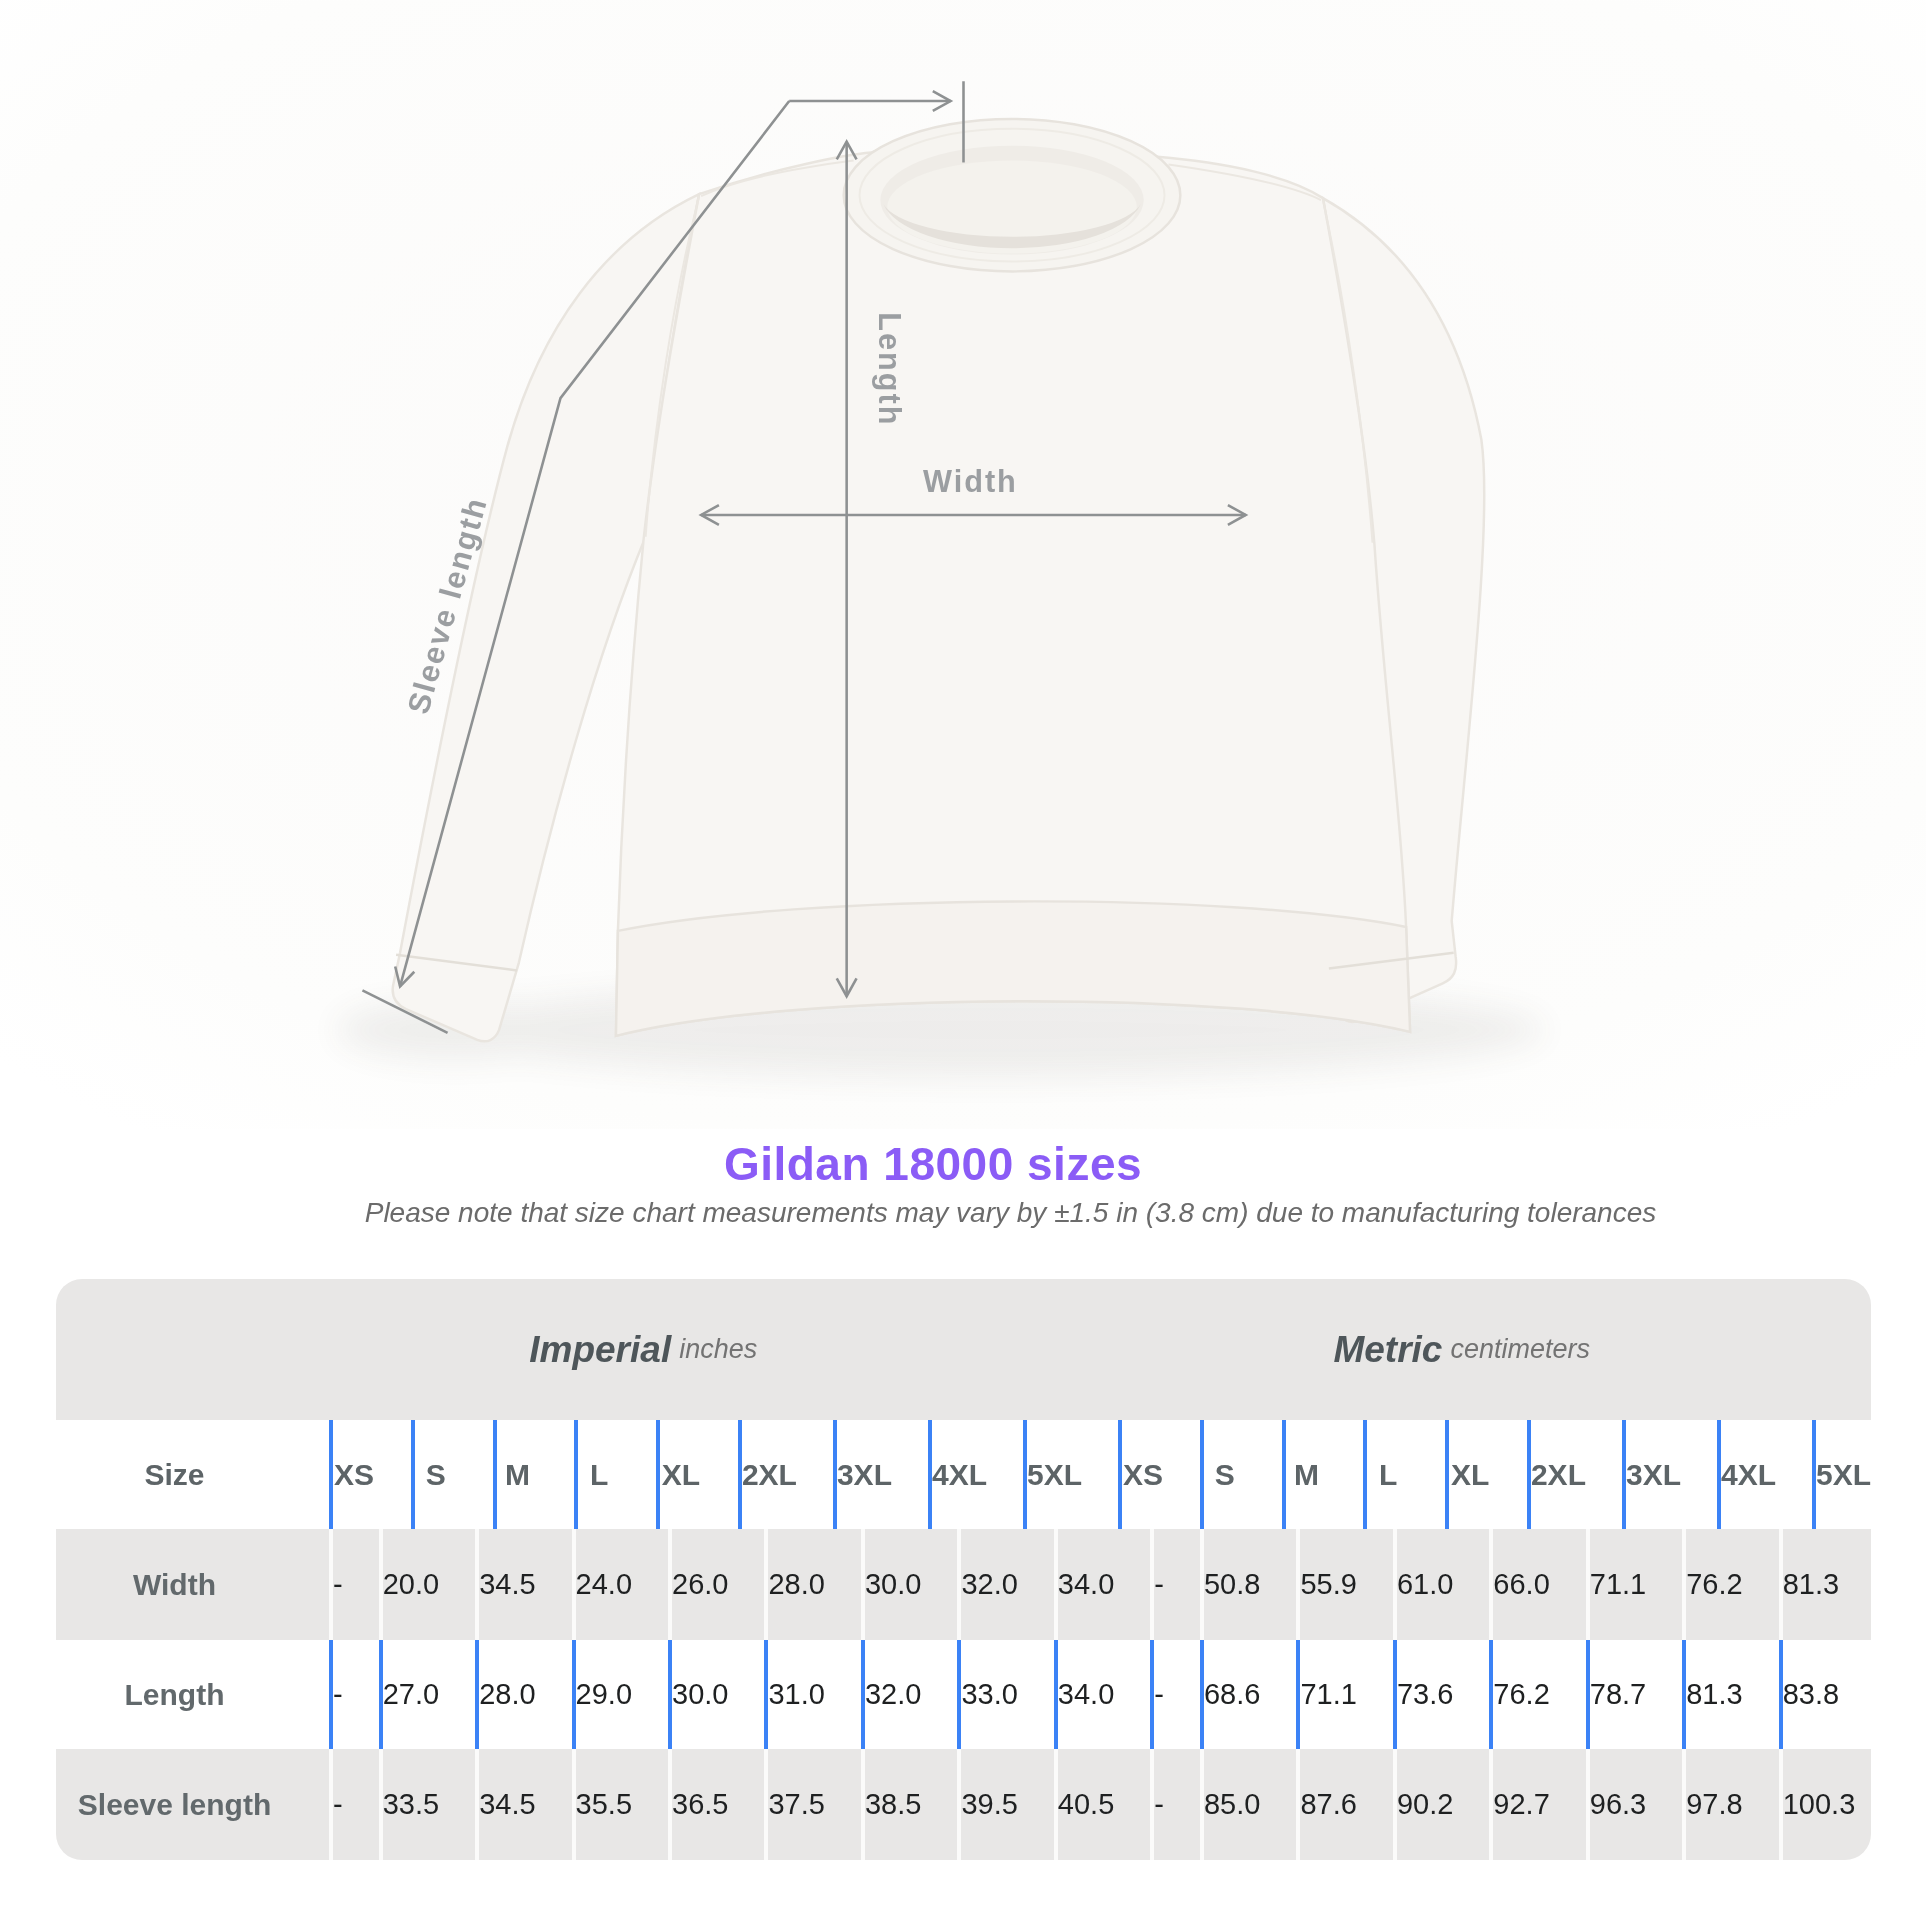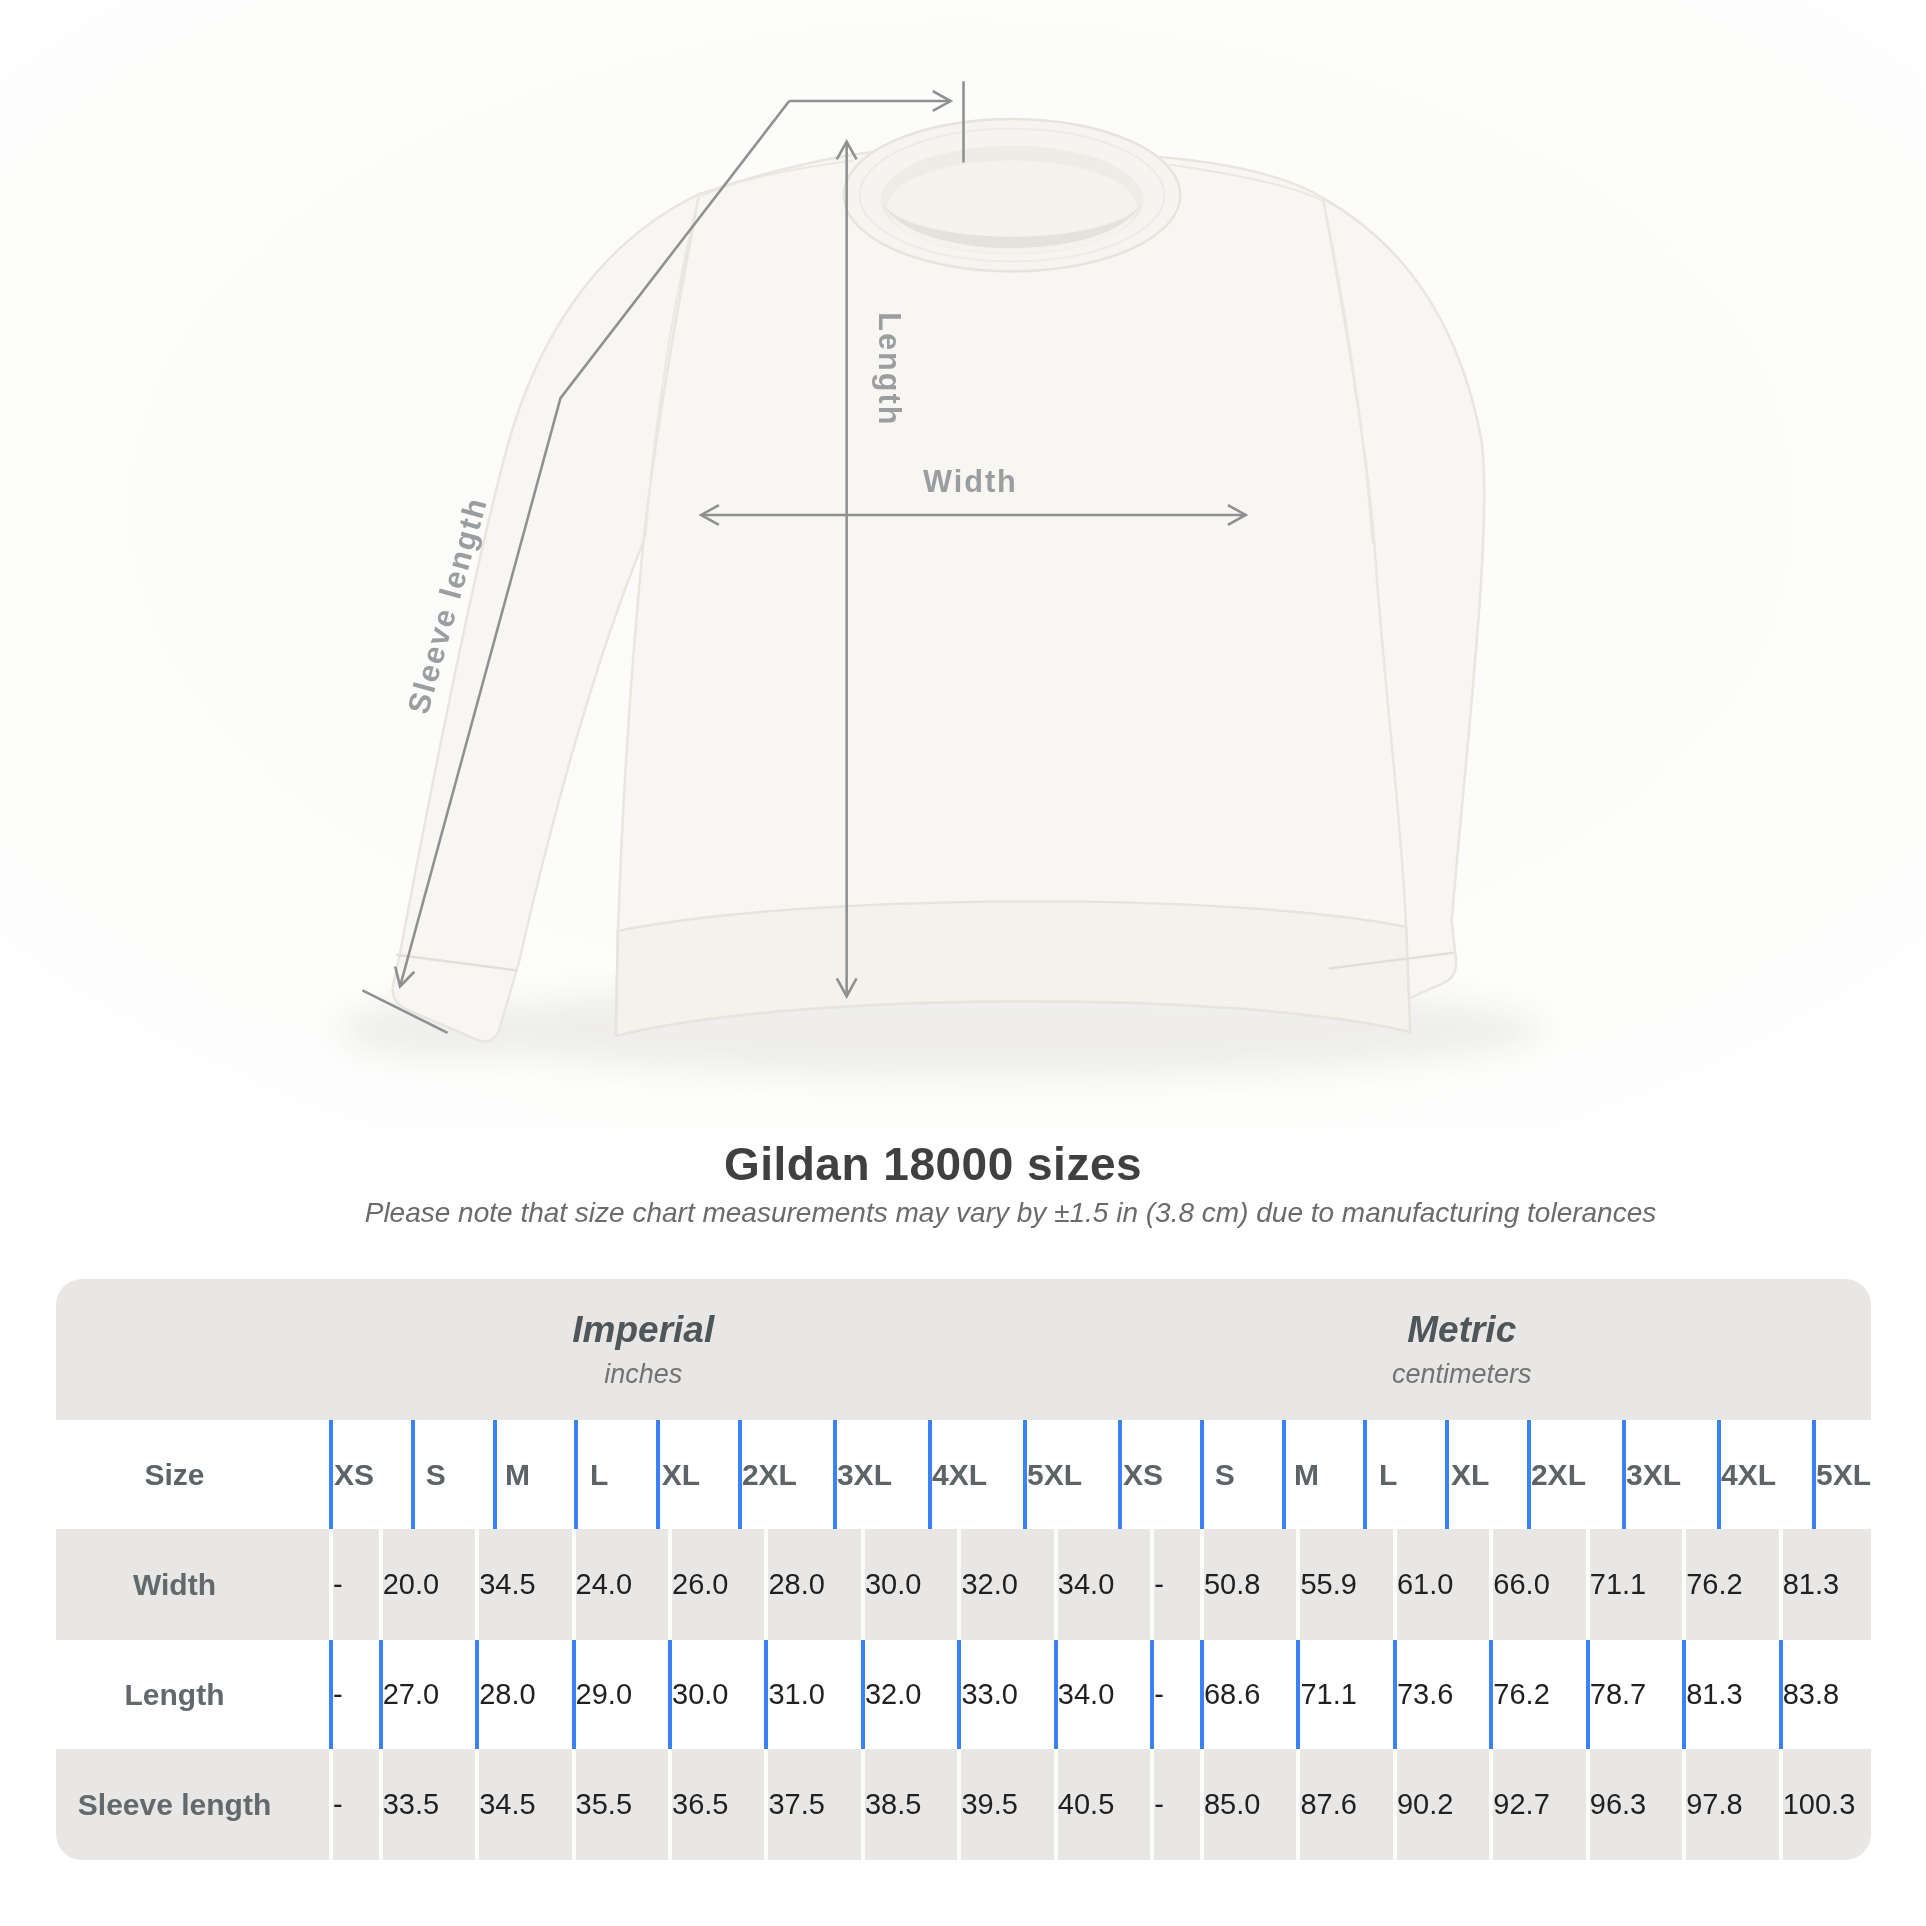--- a/index.html
+++ b/index.html
@@ -5,30 +5,30 @@
   html,body{margin:0;padding:0;background:#ffffff;}
   body{width:1927px;height:1927px;overflow:hidden;position:relative;
        font-family:"Liberation Sans",sans-serif;}
   .page{position:absolute;inset:0;background:#ffffff;}
 
   
   .photo{position:absolute;left:0;top:0;width:1927px;height:1129px;}
 
   
   .title{position:absolute;left:0;top:1137px;width:1866px;text-align:center;
-         font-size:46px;font-weight:bold;color:#404040;letter-spacing:0.5px;}
+         font-size:46px;font-weight:bold;color:#8b5cf6;letter-spacing:0.5px;}
   .subtitle{position:absolute;left:0;top:1197px;width:1927px;text-align:center;
             font-size:28px;font-style:italic;color:#6b6b6b;margin-left:47px;}
 
   
   .size-table{position:absolute;left:56px;top:1279px;width:1815px;
               border-radius:26px;overflow:hidden;background:#ffffff;}
   .band{height:141px;background:#e8e7e6;display:flex;align-items:stretch;}
   .band .spacer{width:178px;}
-  .band .grp{flex:1;display:flex;flex-direction:column;align-items:center;
+  .band .grp{flex:1;display:flex;flex-direction:row;align-items:center;
              justify-content:center;gap:8px;}
   .g-label{font-size:37px;font-weight:bold;font-style:italic;color:#4e565a;}
   .g-sub{font-size:27px;font-style:italic;color:#737373;}
 
   .tr{display:flex;align-items:stretch;gap:36px;}
   .tr.white{background:#ffffff;height:109px;}
   .tr.gray{background:#e8e7e6;height:111px;}
   .cell{flex:1;display:flex;align-items:center;justify-content:center;
         font-size:29px;color:#1e2021;}
   .cell.label{flex:0 0 237px;font-weight:bold;color:#62696c;font-size:30px;}

